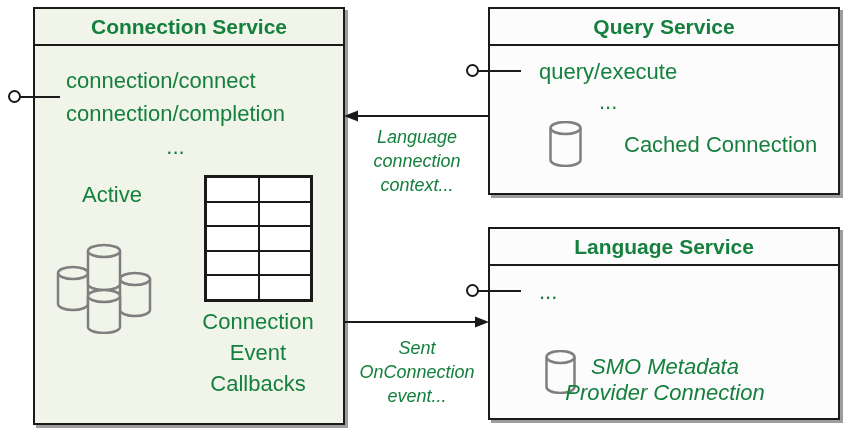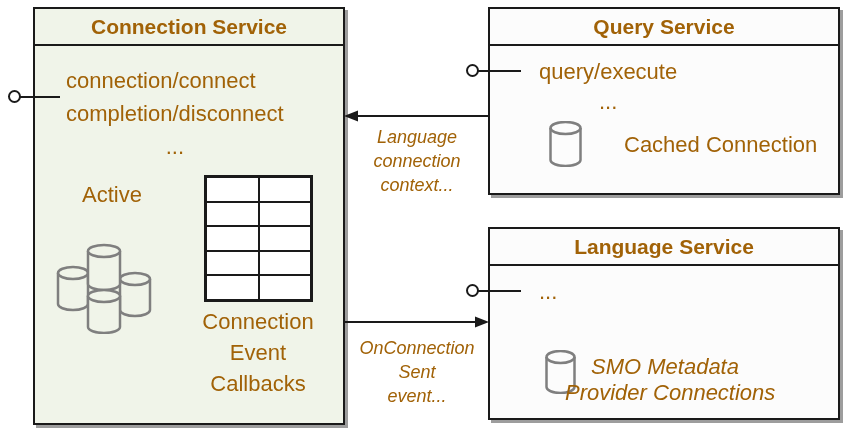--- a/index.html
+++ b/index.html
@@ -5,21 +5,21 @@
   :root{
     --connection-box-fill:#f0f4e9;
     --service-box-fill:#fcfcfc;
     --border:#1a1a1a;
     --cylinder-stroke:#7f7f7f;
     --shadow:#9d9d9d;
   }
   html,body{margin:0;padding:0;background:#fff;}
   #canvas{
     position:relative;width:846px;height:436px;background:#fff;overflow:hidden;
-    font-family:"Liberation Sans",sans-serif;color:#a16207;
+    font-family:"Liberation Sans",sans-serif;color:#15803d;
   }
   .box{position:absolute;border:2px solid var(--border);box-shadow:3px 3px 0 var(--shadow);}
   .box.conn{left:33px;top:7px;width:308px;height:414px;background:var(--connection-box-fill);}
   .box.svc{left:488px;width:348px;background:var(--service-box-fill);}
   .box.query{top:7px;height:184px;}
   .box.lang{top:227px;height:189px;}
   .box-header{
     height:35px;border-bottom:2px solid var(--border);
     display:flex;align-items:center;justify-content:center;
     font-weight:bold;font-size:21px;
@@ -49,21 +49,21 @@
 <div id="canvas">
 
   <div class="box conn">
     <div class="box-header">
       <span>Connection Service</span>
     </div>
   </div>
 
   <div class="abs methods" style="left:60px;top:64px;">
     <div>connection/connect</div>
-    <div>completion/disconnect</div>
+    <div>connection/completion</div>
     <div class="ellipsis">...</div>
   </div>
 
   <div class="abs centerblock" style="left:32px;top:181px;width:160px;line-height:28px;text-align:center;">
     <div>Active</div>
   </div>
 
   <svg class="abs" style="left:56px;top:242px;" width="96" height="92" viewBox="0 0 96 92" fill="var(--connection-box-fill)" stroke="var(--cylinder-stroke)" stroke-width="2.5" stroke-linejoin="round">
     <g>
       <path d="M2 31 L2 62 A15 6 0 0 0 32 62 L32 31"></path>
@@ -128,21 +128,21 @@
   <div class="abs methods tight" style="left:533px;top:277px;">
     <div class="ellipsis">...</div>
   </div>
 
   <svg class="abs" style="left:545px;top:350px;" width="31" height="44" viewBox="0 0 31 44" fill="none" stroke="var(--cylinder-stroke)" stroke-width="2.5" stroke-linejoin="round">
     <path d="M1.5 7 L1.5 37 A14 6 0 0 0 29.5 37 L29.5 7"></path>
       <ellipse cx="15.5" cy="7" rx="14" ry="6"></ellipse>
   </svg>
   <div class="abs centerblock" style="left:565px;top:354px;width:200px;line-height:26px;white-space:nowrap;font-style:italic;">
     <div>SMO Metadata</div>
-    <div>Provider Connections</div>
+    <div>Provider Connection</div>
   </div>
 
   <div class="lolli-dot" style="left:8px;top:90px;"></div>
   <div class="lolli-line" style="left:20px;top:96px;width:40px;"></div>
 
   <div class="lolli-dot" style="left:466px;top:64px;"></div>
   <div class="lolli-line" style="left:478px;top:70px;width:43px;"></div>
 
   <div class="lolli-dot" style="left:466px;top:284px;"></div>
   <div class="lolli-line" style="left:478px;top:290px;width:43px;"></div>
@@ -155,18 +155,18 @@
     <div>Language</div>
     <div>connection</div>
     <div>context...</div>
   </div>
 
   <svg class="abs" style="left:344px;top:315px;" width="145" height="14" viewBox="0 0 145 14">
     <line x1="0" y1="7" x2="134" y2="7" stroke="var(--border)" stroke-width="2"></line>
     <polygon points="145,7 131,1.5 131,12.5" fill="var(--border)"></polygon>
   </svg>
   <div class="abs ital" style="left:347px;top:336px;width:140px;">
+    <div>Sent</div>
     <div>OnConnection</div>
-    <div>Sent</div>
     <div>event...</div>
   </div>
 
 </div>
 
 </body></html>

